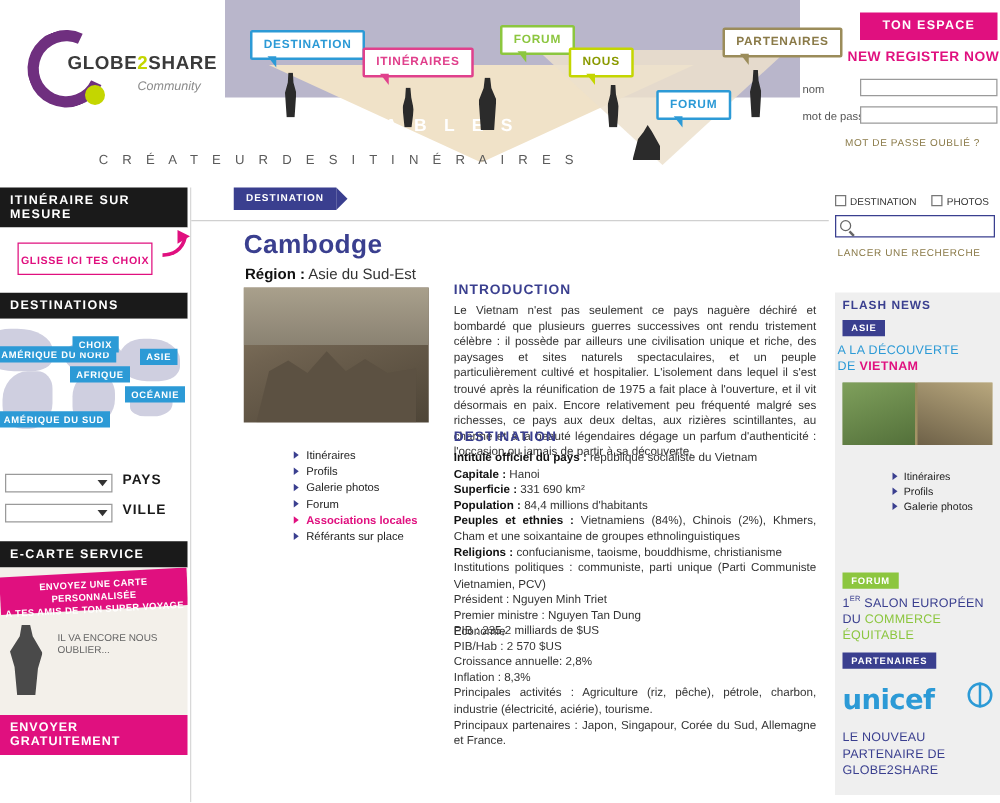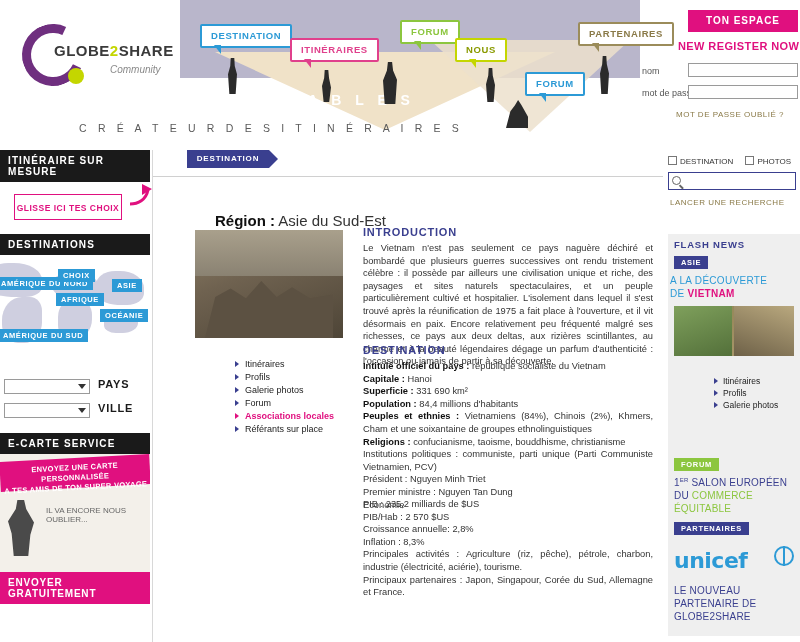--- a/index.html
+++ b/index.html
@@ -243,21 +243,21 @@
     border-bottom: 9px solid transparent;
   }
   .hline {
     position: absolute; left: 0; top: 26px; width: 510px; height: 1px; background: #d0d0d0;
   }
   .title {
     position: absolute; left: 42px; top: 34px;
     font-size: 21px; font-weight: bold; color: #3a3f8f; letter-spacing: .3px;
   }
   .region {
-    position: absolute; left: 43px; top: 62px; font-size: 15px; color: #333; margin-left: 19px;
+    position: absolute; left: 43px; top: 62px; font-size: 12px; color: #333;
   }
   .region b { color: #111; }
   .photo {
     position: absolute; left: 42px; top: 80px; width: 148px; height: 108px;
     background: linear-gradient(160deg,#8e7f66 0%,#6f6250 40%,#4e4537 100%);
     overflow: hidden;
   }
   .photo .tmp {
     position: absolute; left: 10px; bottom: 0; width: 128px; height: 62px;
     background: #5c5142;
@@ -514,20 +514,21 @@
     <svg width="28" height="26" viewBox="0 0 28 26">
       <path d="M2 22 C10 22 18 18 20 8" stroke="#e0107f" stroke-width="3" fill="none"></path>
       <path d="M14 2 L24 7 L14 13 Z" fill="#e0107f"></path>
     </svg>
   </div>
 
   <div id="center">
     <div class="dest-tab">DESTINATION</div>
     <div class="hline"></div>
 
+    <div class="title">Cambodge</div>
     <div class="region">
       <b>Région :</b>
       <span>Asie du Sud-Est</span>
     </div>
 
     <div class="photo">
       <div class="sky"></div>
       <div class="tmp"></div>
     </div>
 

